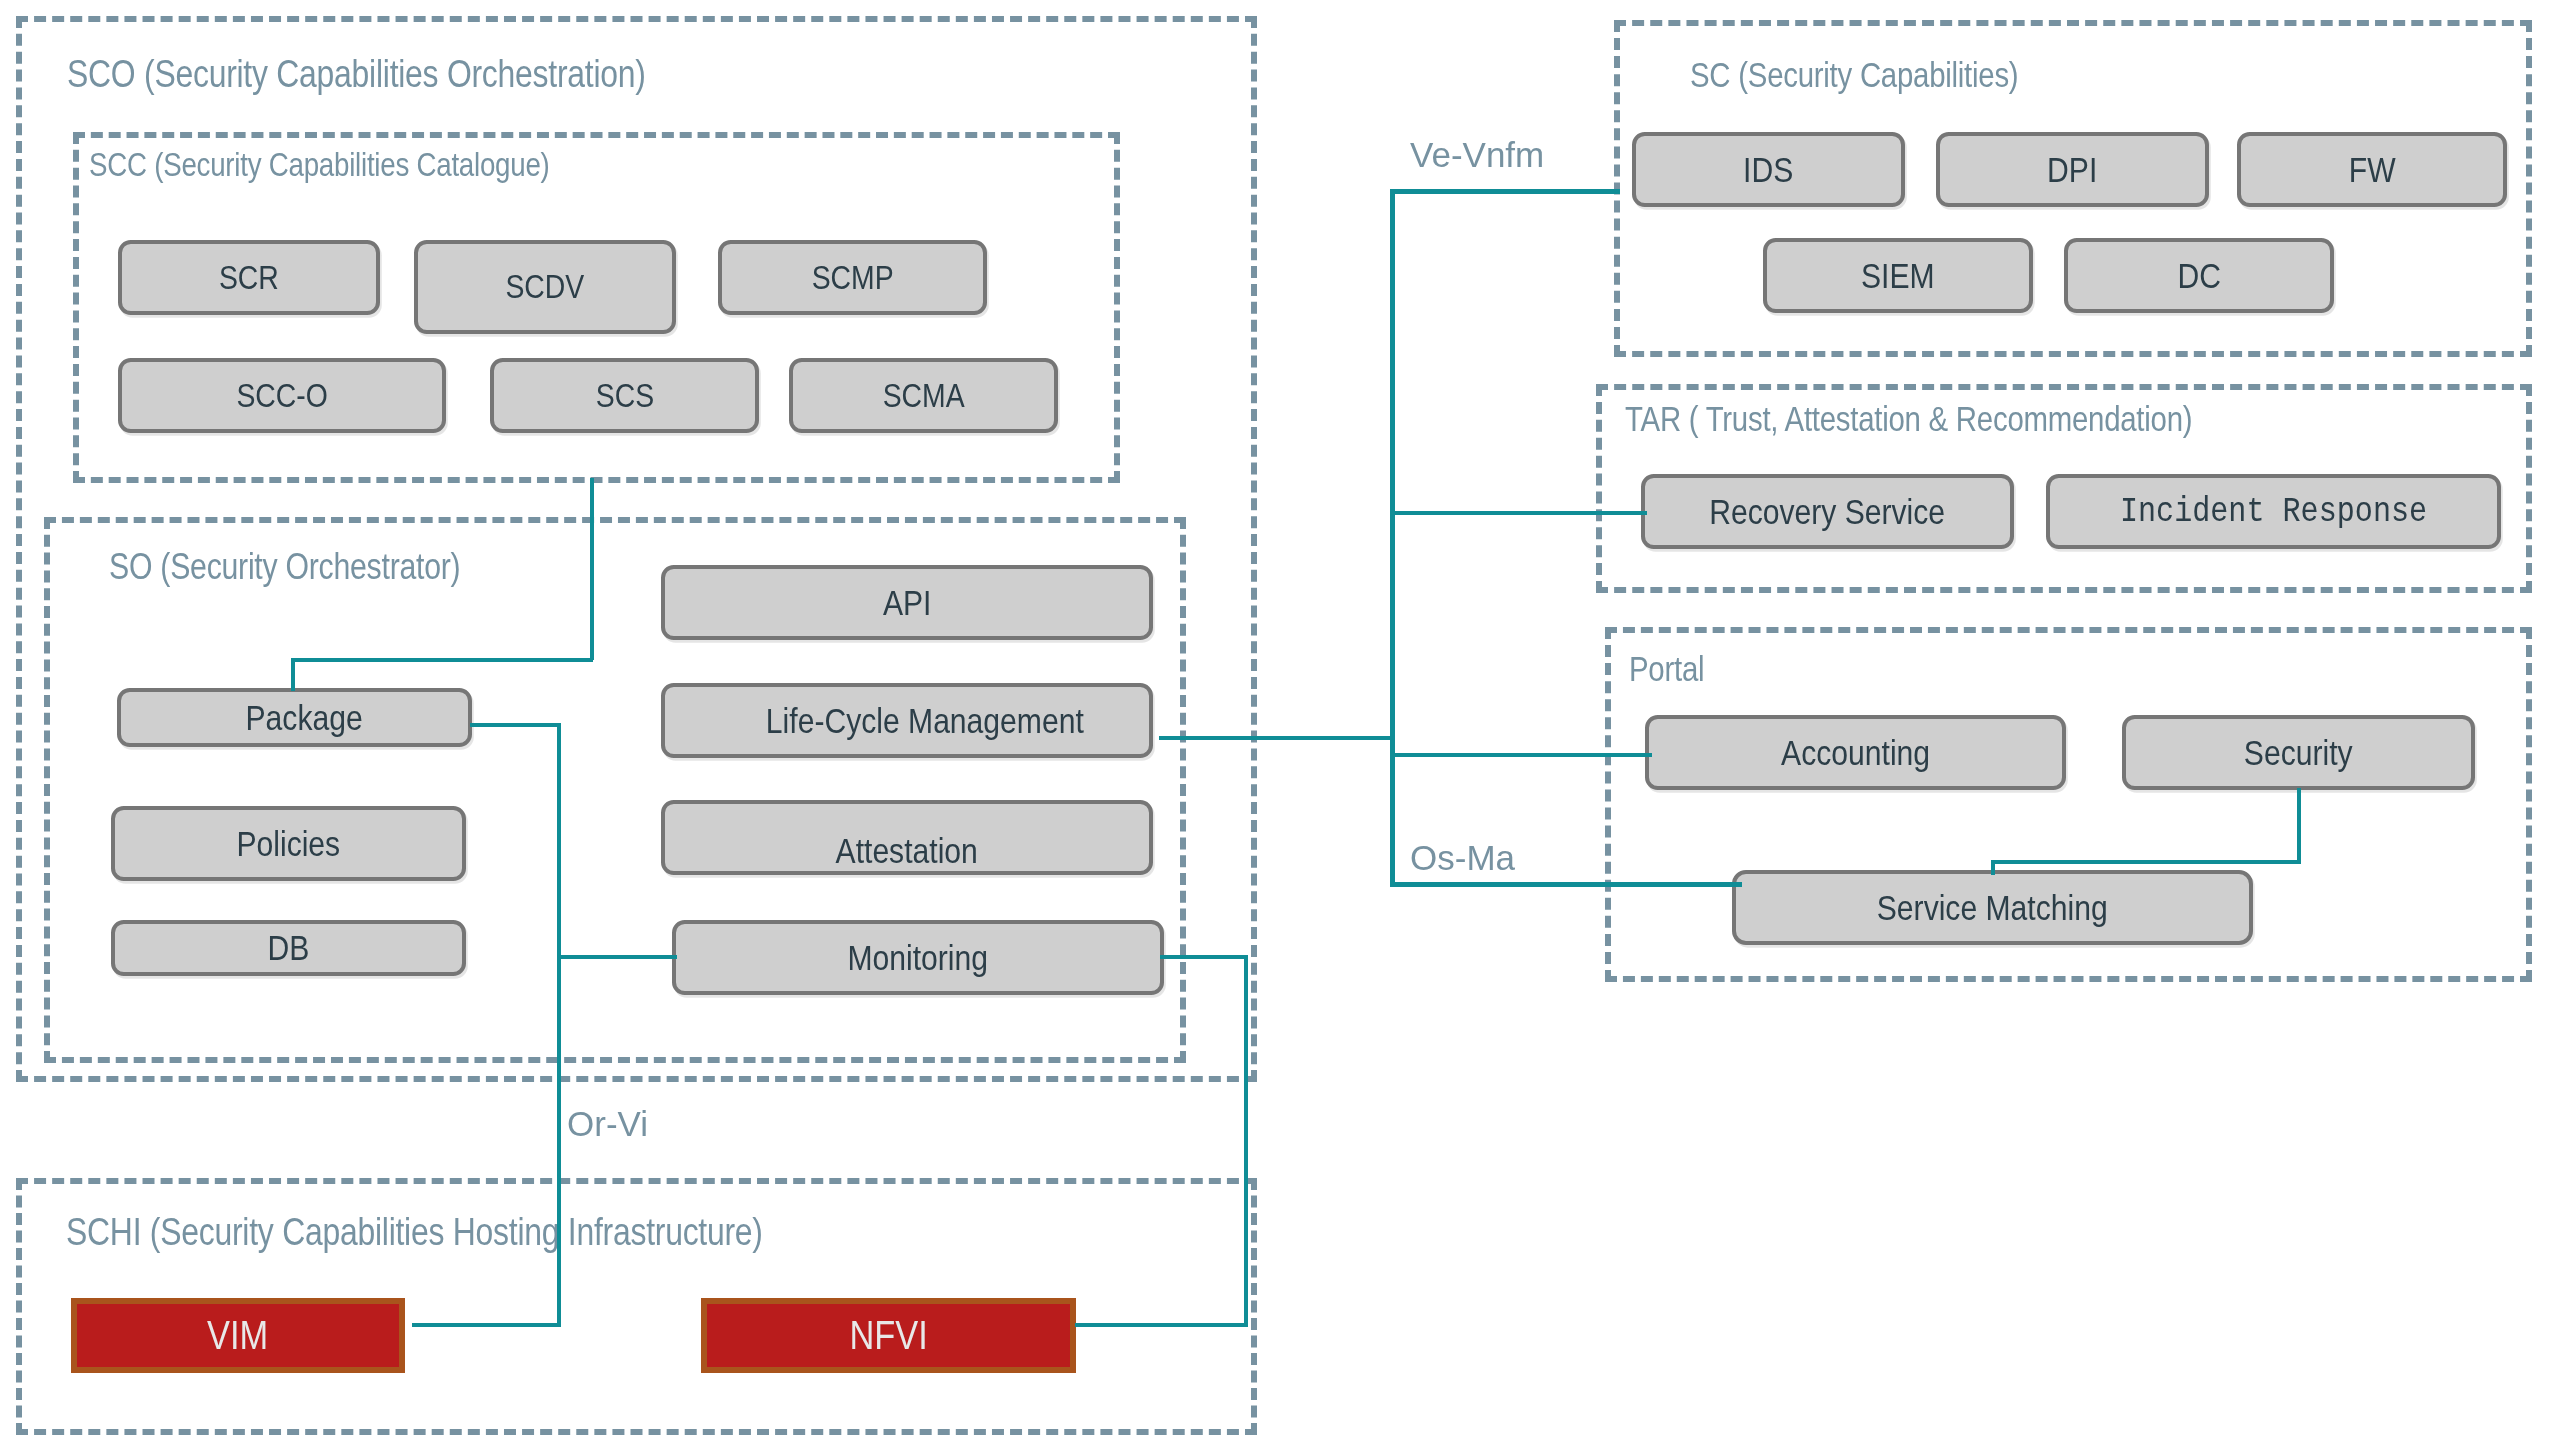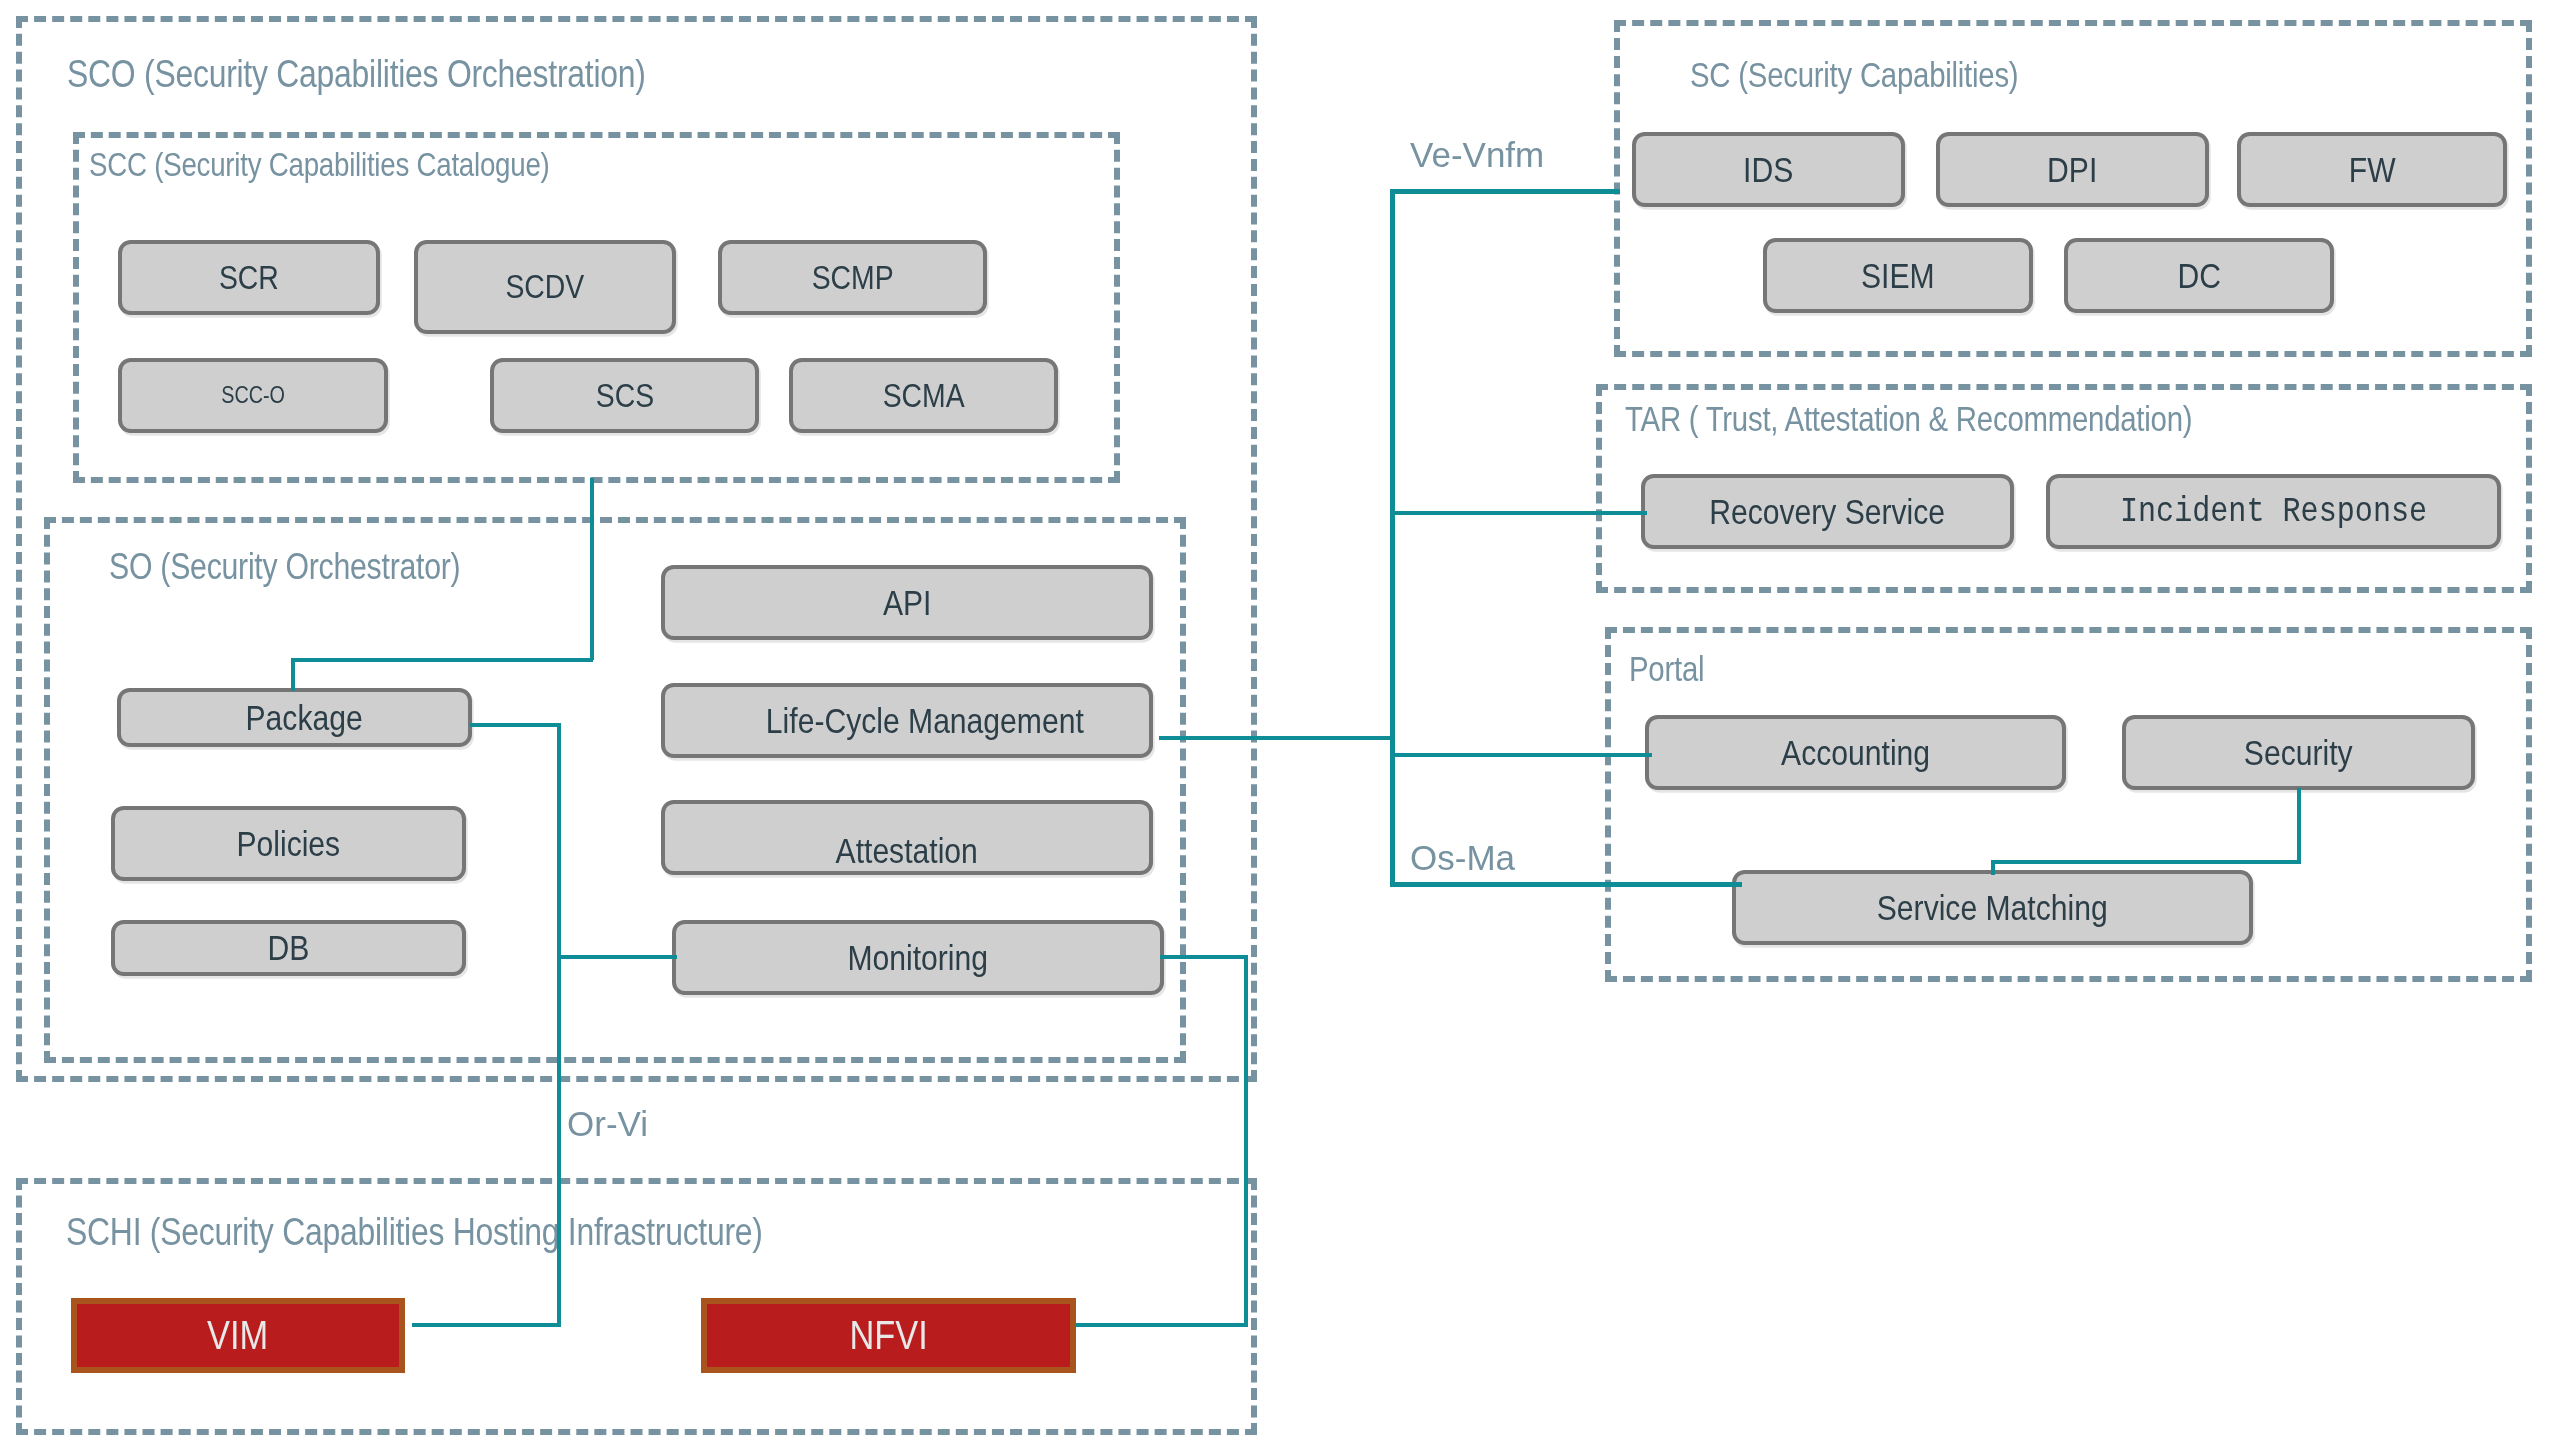--- a/index.html
+++ b/index.html
@@ -109,21 +109,21 @@
   <div class="box" style="left:118px; top:240px; width:262px; height:75px; font-size:33px;">
     <span>SCR</span>
   </div>
   <div class="box" style="left:414px; top:240px; width:262px; height:94px; font-size:33px;">
     <span>SCDV</span>
   </div>
   <div class="box" style="left:718px; top:240px; width:269px; height:75px; font-size:33px;">
     <span>SCMP</span>
   </div>
 
-  <div class="box" style="left:118px; top:358px; width:270px; height:75px; font-size:23px;">
+  <div class="box" style="left:118px; top:358px; width:328px; height:75px; font-size:33px;">
     <span>SCC-O</span>
   </div>
   <div class="box" style="left:490px; top:358px; width:269px; height:75px; font-size:33px;">
     <span>SCS</span>
   </div>
   <div class="box" style="left:789px; top:358px; width:269px; height:75px; font-size:33px;">
     <span>SCMA</span>
   </div>
 
   <div class="group" style="left:44px; top:517px; width:1142px; height:546px;"></div>
@@ -193,21 +193,21 @@
 
   <div class="group" style="left:1605px; top:627px; width:927px; height:355px;"></div>
   <div class="group-title" style="left:1629px; top:649px; font-size:35px;">Portal</div>
 
   <div class="box" style="left:1645px; top:715px; width:421px; height:75px; font-size:35px;">
     <span>Accounting</span>
   </div>
   <div class="box" style="left:2122px; top:715px; width:353px; height:75px; font-size:35px;">
     <span>Security</span>
   </div>
-  <div class="box" style="left:1732px; top:870px; width:521px; height:75px; font-size:35px;">
+  <div class="box" style="left:1732px; top:870px; width:521px; height:75px; font-size:35px;border-radius:14px;">
     <span>Service Matching</span>
   </div>
 
   <div class="link thin v" style="left:590px; top:478px; height:182px;"></div>
   <div class="link thin h" style="left:291px; top:658px; width:302px;"></div>
   <div class="link thin v" style="left:291px; top:658px; height:33px;"></div>
 
   <div class="link thin h" style="left:470px; top:723px; width:91px;"></div>
   <div class="link thin v" style="left:557px; top:723px; height:601px;"></div>
 

